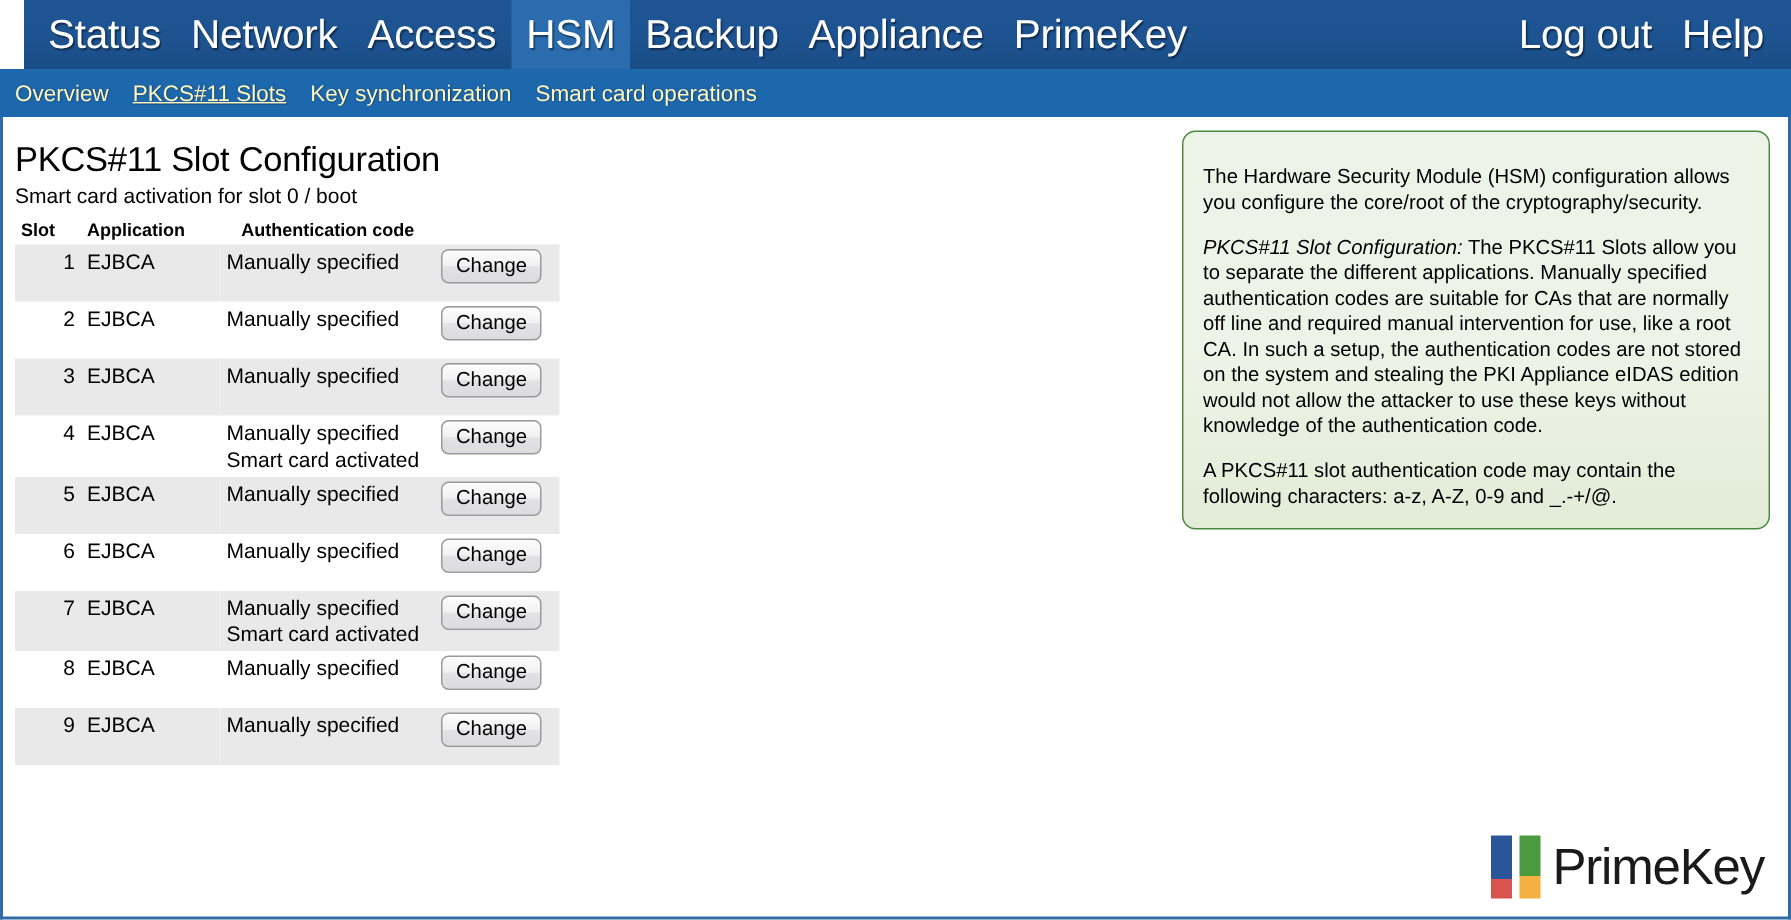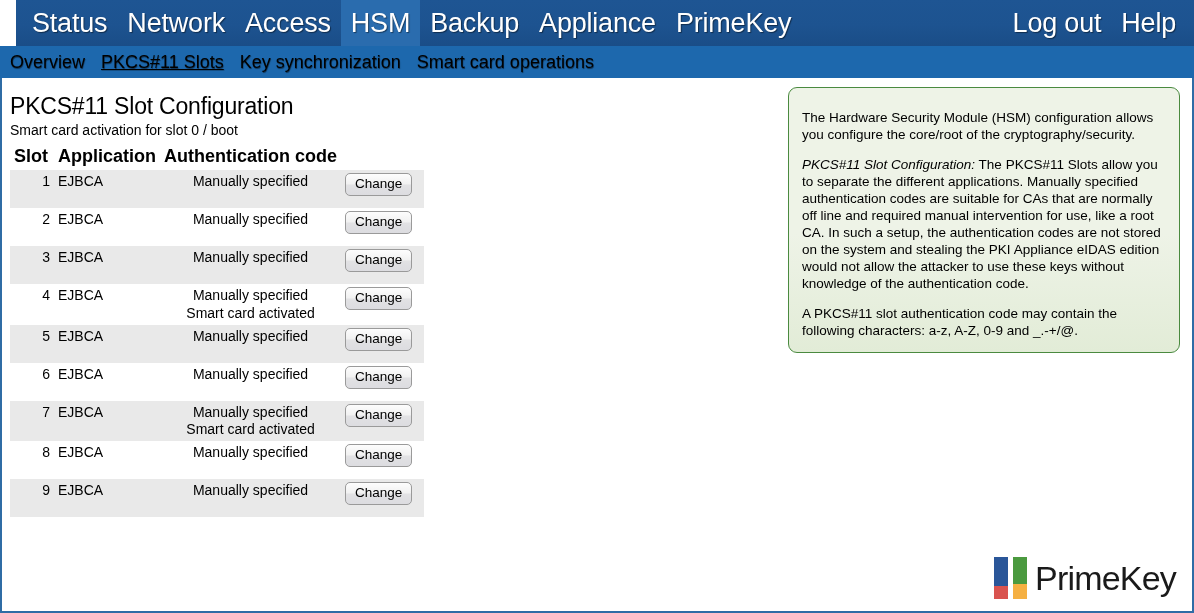--- a/index.html
+++ b/index.html
@@ -63,22 +63,22 @@
   
   .subbar {
     height: 32px;
     background: #1d68ad;
     display: flex;
     align-items: center;
     padding-left: 10px;
     box-sizing: border-box;
   }
   .subnav-item {
-    color: #000000;
-    font-size: 18px;
+    color: #fef9c3;
+    font-size: 15px;
     margin-right: 16px;
     cursor: pointer;
     white-space: nowrap;
     text-shadow: 0.5px 0.5px 0.8px rgba(0,0,0,0.5);
   }
   .subnav-item.active {
     text-decoration: underline;
   }
 
   
@@ -110,41 +110,41 @@
     font-size: 14px;
     margin-top: 3px;
   }
 
   table.slots {
     border-collapse: collapse;
     margin-top: 8px;
     table-layout: fixed;
   }
   table.slots th {
-    font-size: 18px;
+    font-size: 12px;
     font-weight: bold;
     text-align: left;
     padding: 0 4px 3px 4px;
     white-space: nowrap;
   }
   table.slots th.c-slot { text-align: left; width: 36px; }
   table.slots th.c-app  { width: 85px; }
-  table.slots th.c-auth { width: 135px; }
+  table.slots th.c-auth { width: 135px; text-align: center; }
   table.slots th.c-btn  { width: 75px; }
 
   table.slots td {
     font-size: 14px;
     padding: 3px 4px;
     vertical-align: top;
     height: 38px;
     box-sizing: border-box;
   }
   table.slots tr.shaded td { background: #e9e9e9; }
   td.c-slot { text-align: right; padding-right: 8px; }
-  td.c-auth { line-height: 1.23; text-align: center; }
+  td.c-auth { line-height: 1.23; }
   td.c-btn  { padding-top: 4px; padding-left: 7px; }
 
   .authline2 { display: block; }
 
   .btn {
     display: inline-block;
     font-family: "Liberation Sans", sans-serif;
     font-size: 13.5px;
     color: #000;
     padding: 2px 9px 3px 9px;

